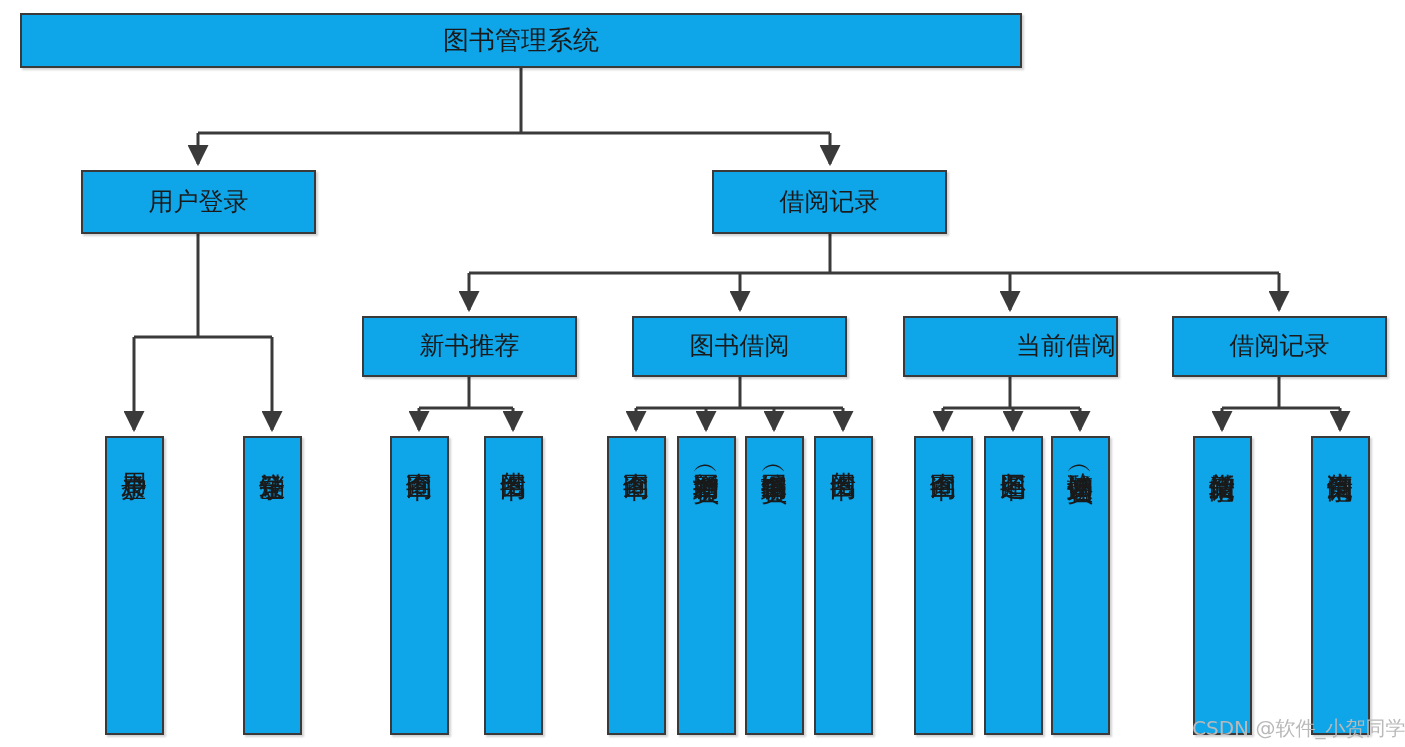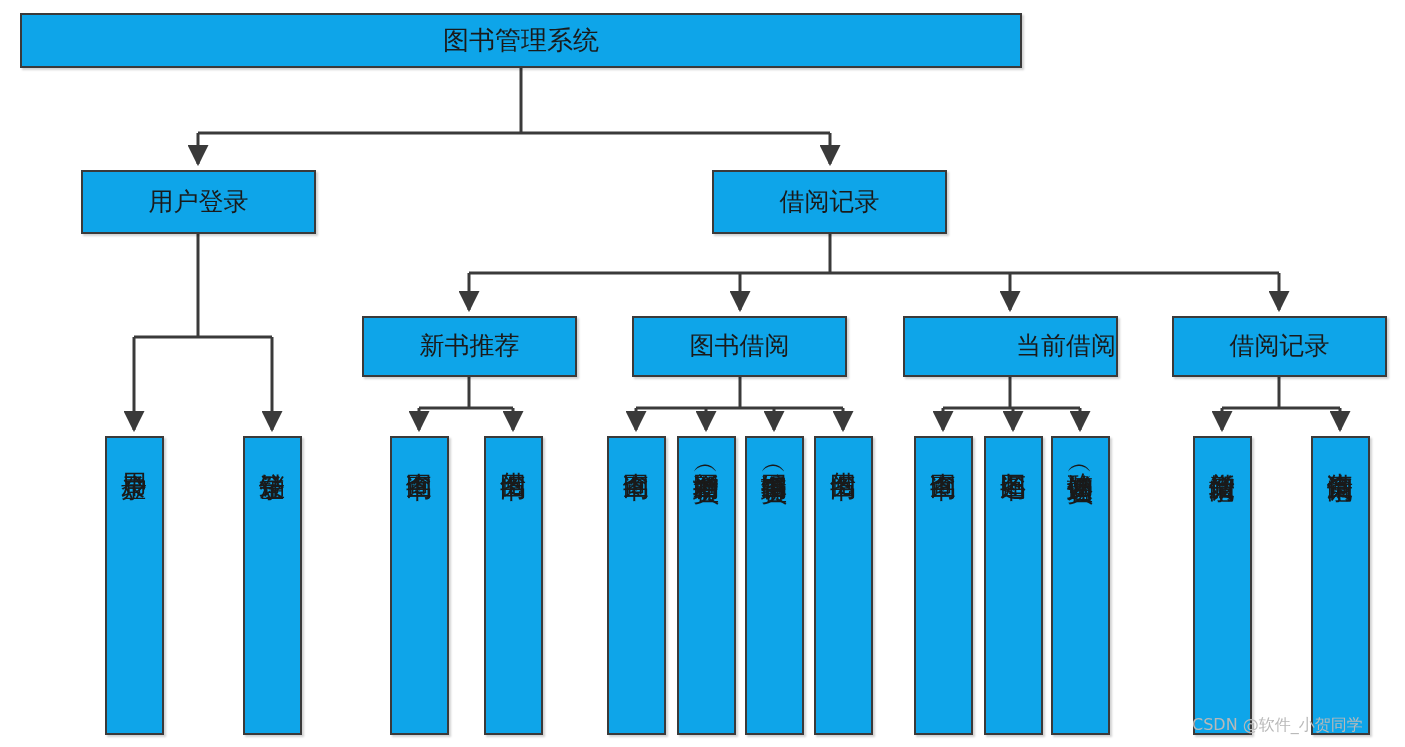--- a/index.html
+++ b/index.html
@@ -56,21 +56,21 @@
   .node.vertical .node-label {
     writing-mode: vertical-rl;
     text-orientation: upright;
     font-size: 26px;
     line-height: 1.08;
     letter-spacing: 1px;
     white-space: nowrap;
   }
   .watermark {
     position: absolute;
-    font-size: 16px;
+    font-size: 20px;
     color: #b9b9b9;
     white-space: nowrap;
     z-index: 3;
     font-family: "DejaVu Sans", "Liberation Sans", sans-serif;
   }
 </style>
 </head>
 <body>
 
 <div id="canvas">

